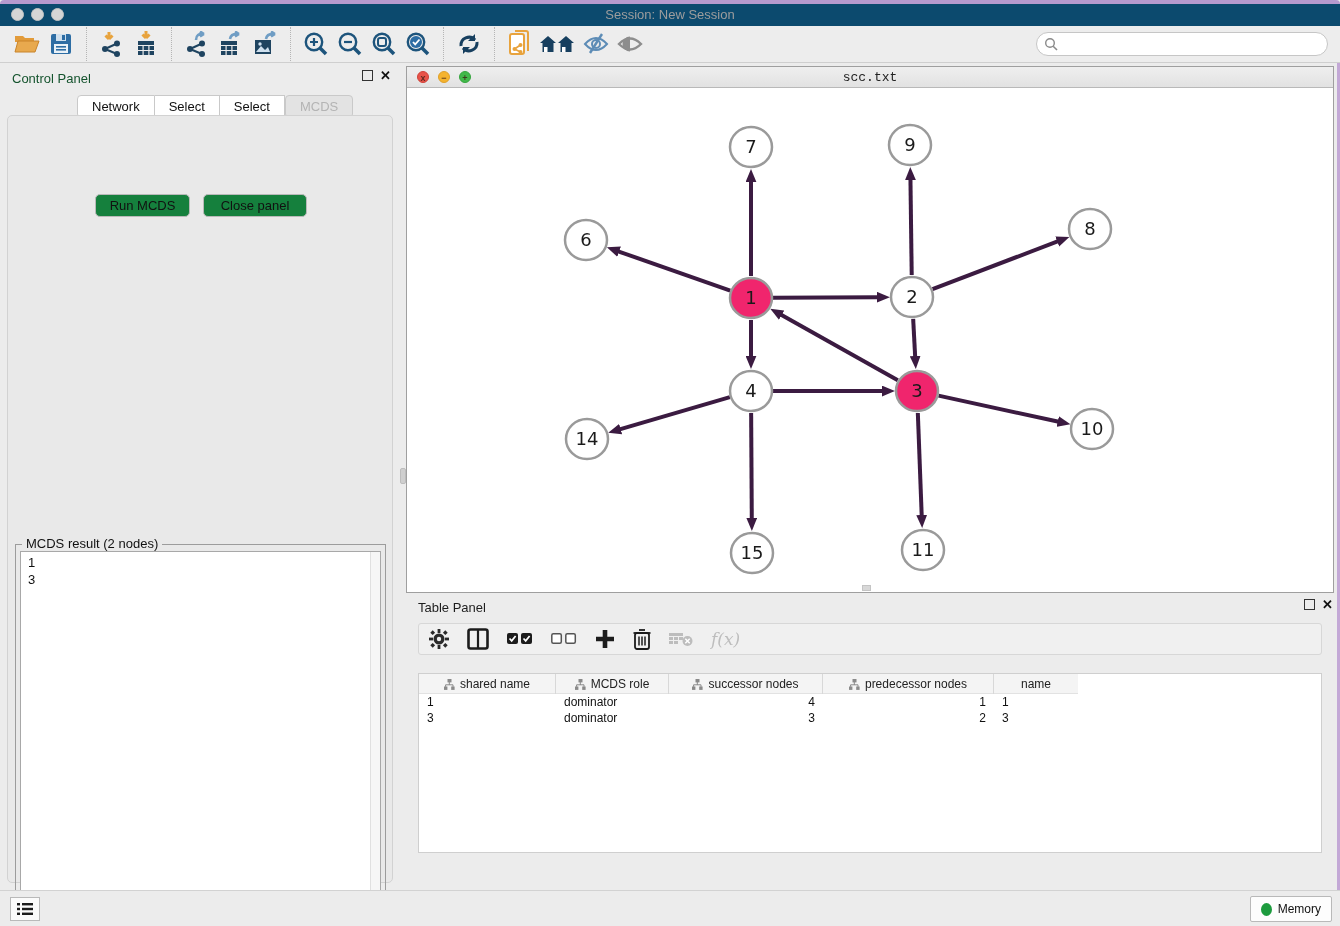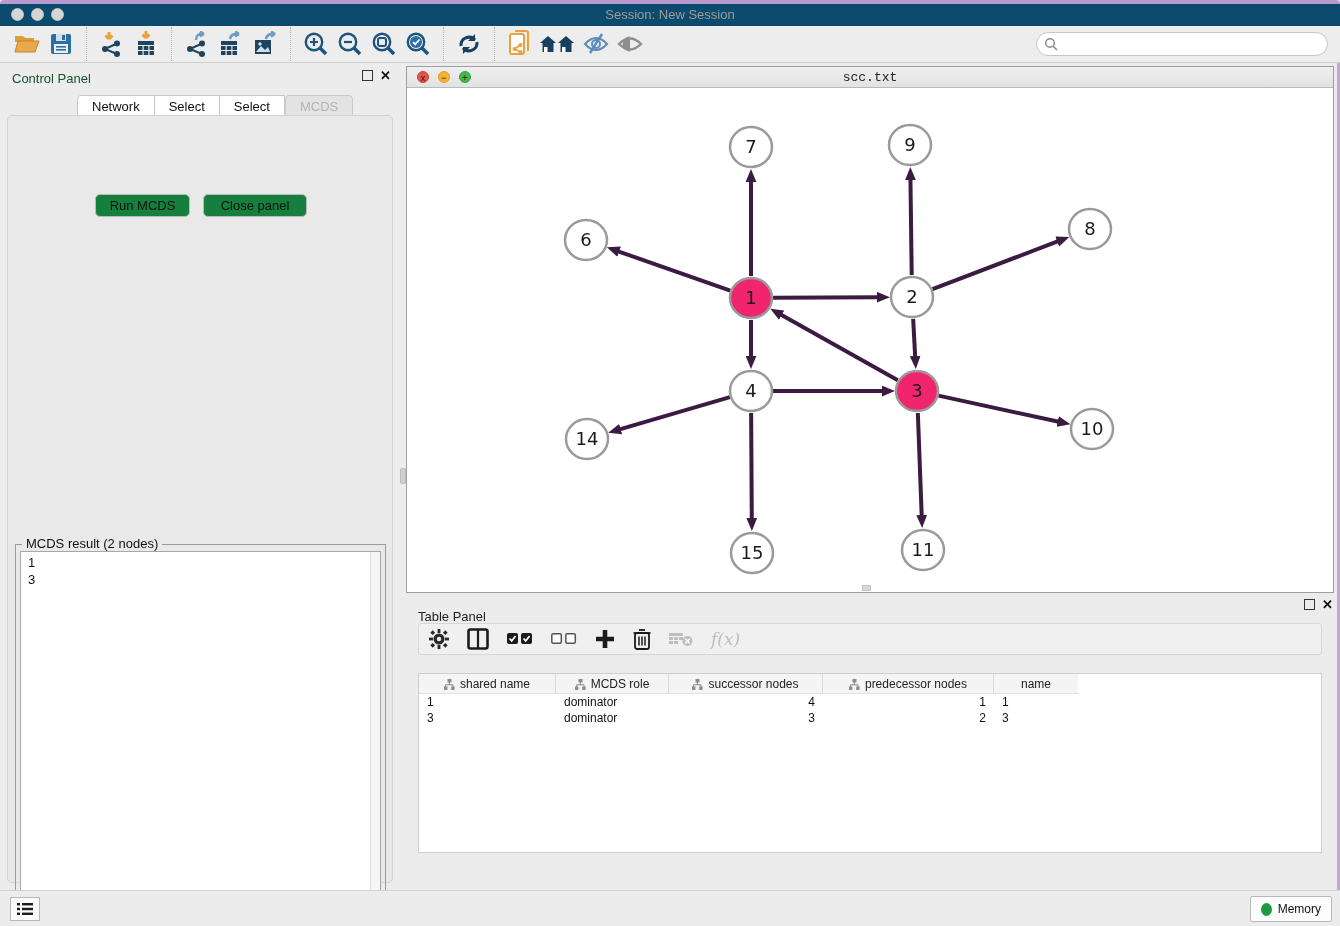--- a/index.html
+++ b/index.html
@@ -59,21 +59,21 @@
   
   #net-window { left:406px; top:66px; width:928px; height:527px; border:1px solid #9f9f9f; background:#fff; }
   #net-titlebar { position:absolute; left:0; top:0; width:100%; height:21px; background:linear-gradient(#efefef,#e2e2e2); border-bottom:1px solid #b9b9b9; }
   .mini-light { position:absolute; top:4px; width:12px; height:12px; border-radius:50%; font-size:9px; line-height:12px; text-align:center; color:rgba(60,30,20,.8); font-weight:bold; }
   #net-title { width:100%; text-align:center; font-size:13px; color:#222; line-height:21px;font-family:Liberation Mono, monospace; }
   #net-canvas { position:absolute; left:0; top:21px; width:926px; height:504px; background:#fff; }
   #net-scroll-thumb { position:absolute; left:455px; bottom:1px; width:9px; height:6px; background:#d8d8d8; border:1px solid #c4c4c4; }
 
   
   #table-panel { left:406px; top:595px; width:928px; height:293px; background:#ececec; }
-  #tp-header { position:absolute; left:12px; top:14px; font-size:13px; color:#1e1e1e; }
+  #tp-header { position:absolute; left:12px; top:5px; font-size:13px; color:#1e1e1e; }
   #tp-toolbar { position:absolute; left:12px; top:28px; width:904px; height:32px; background:#f0f0f0; border:1px solid #d7d7d7; border-radius:3px; display:flex; align-items:center; padding-left:10px; gap:18px; }
   #tp-table { position:absolute; left:12px; top:78px; width:904px; height:180px; background:#fff; border:1px solid #cfcfcf; overflow:hidden; }
   #tp-headrow { display:flex; height:20px; background:#f4f4f4; width:659px; border-bottom:1px solid #e2e2e2; }
   .th { display:flex; align-items:center; justify-content:center; gap:5px; font-size:12px; color:#222; border-right:1px solid #d8d8d8; height:20px; }
   .trow { display:flex; height:16px; font-size:12px; color:#111; }
   .td { padding:0 8px; line-height:16px; white-space:nowrap; overflow:hidden; }
   .tr-right { text-align:right; }
   #tp-tabs { position:absolute; left:0; top:267px; width:100%; display:flex; justify-content:center; }
 
   

